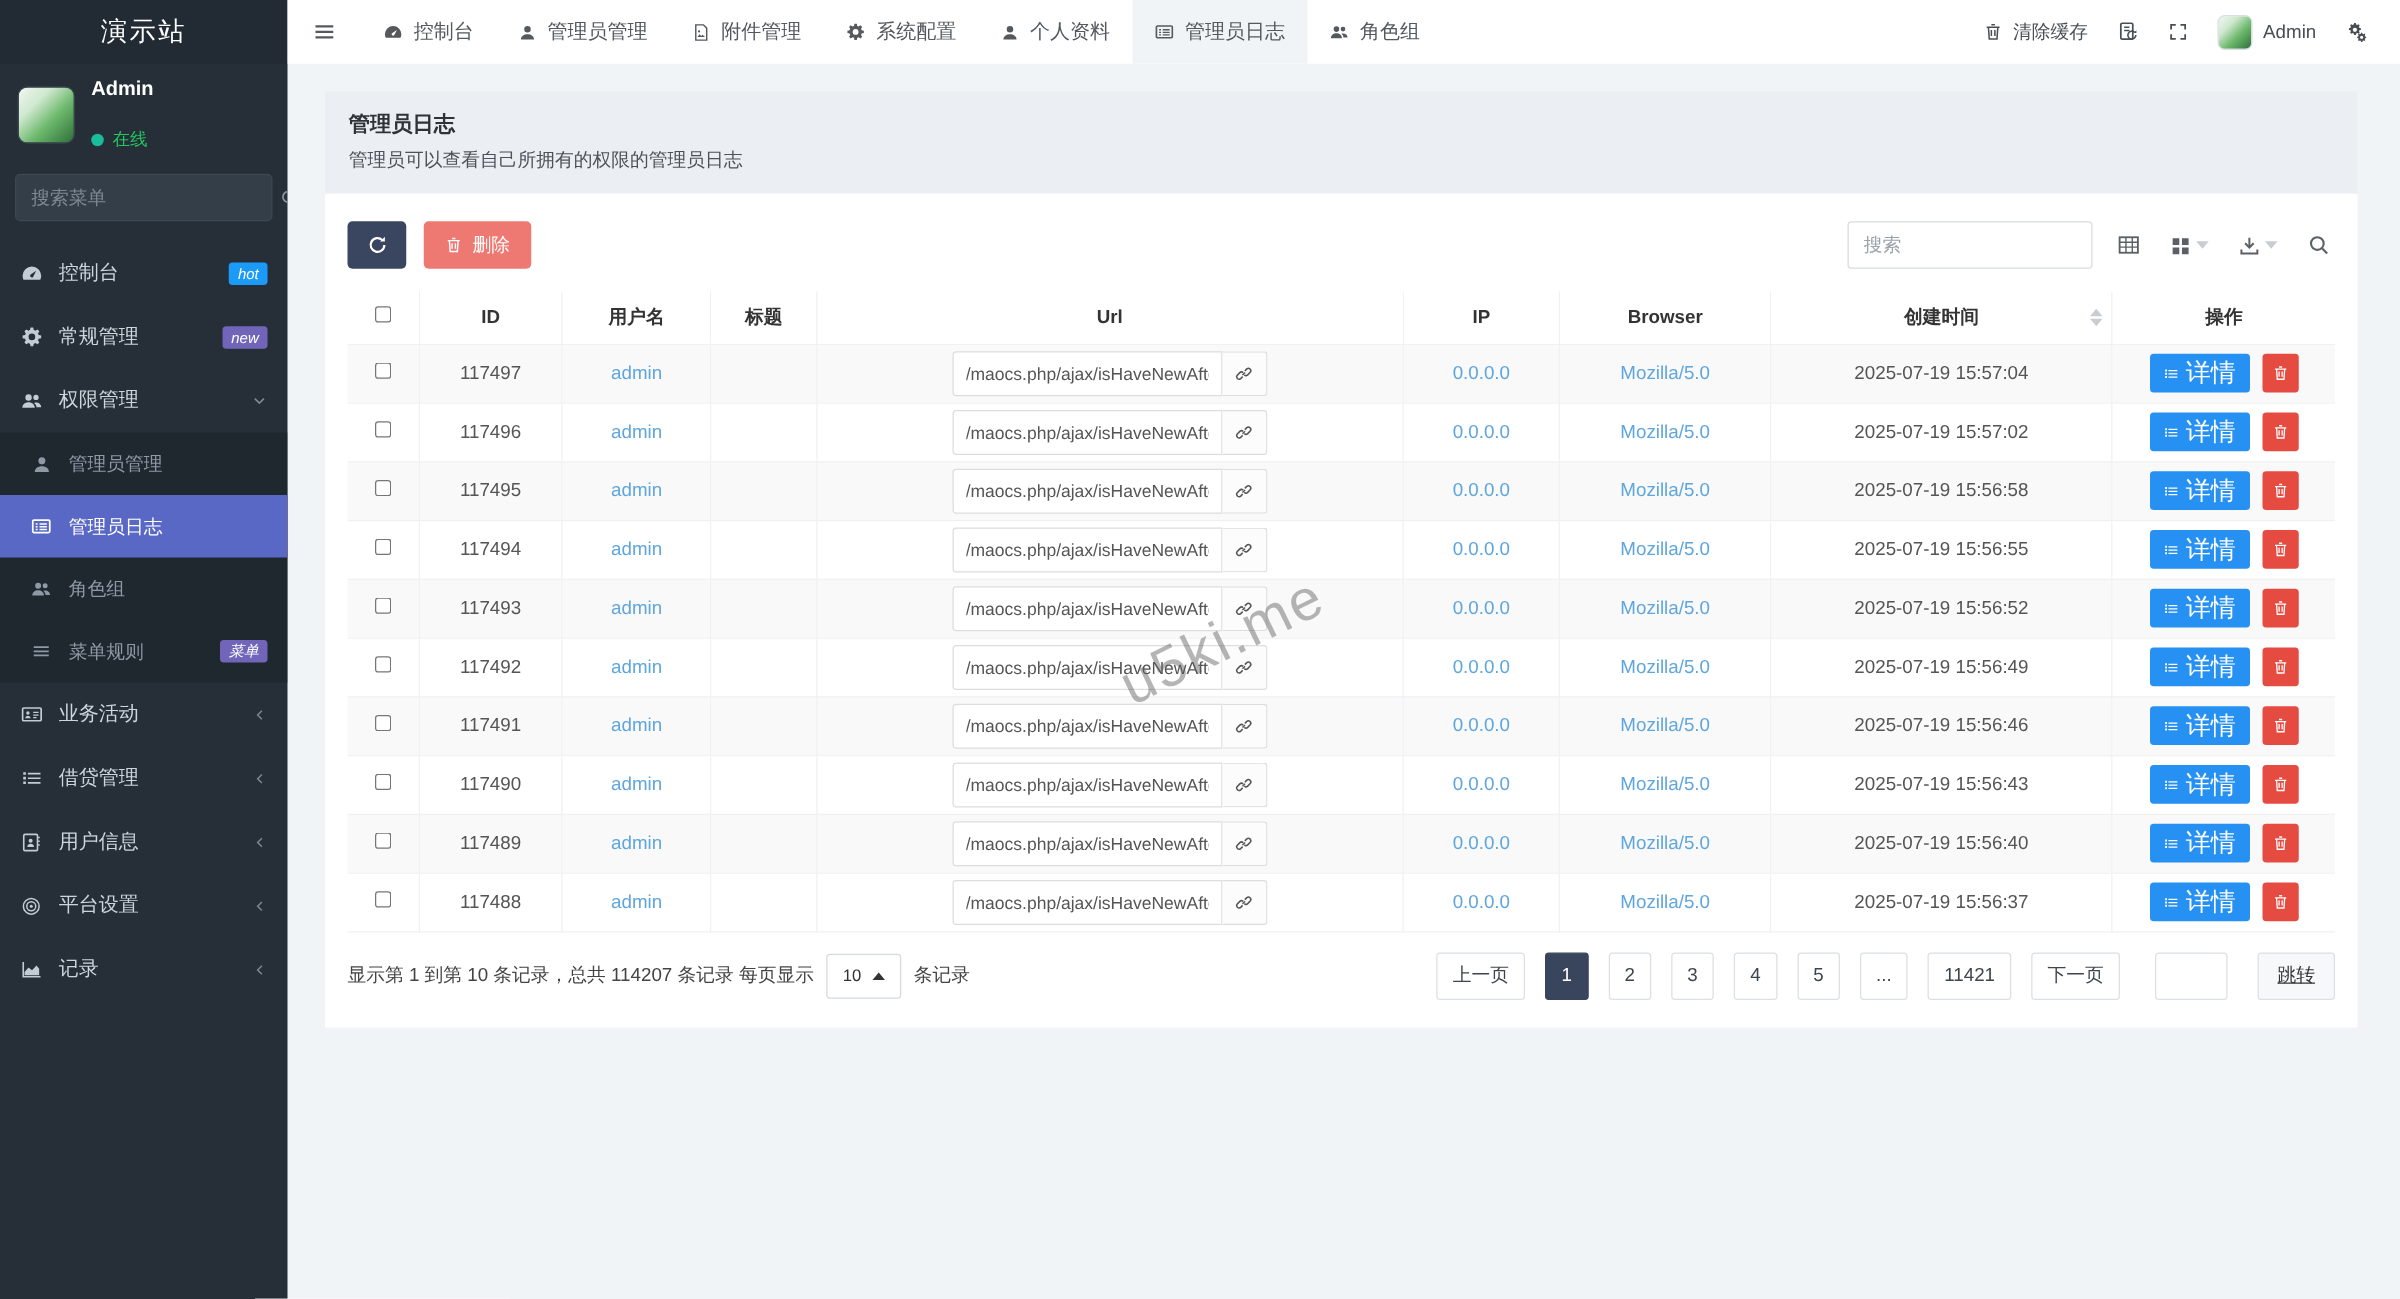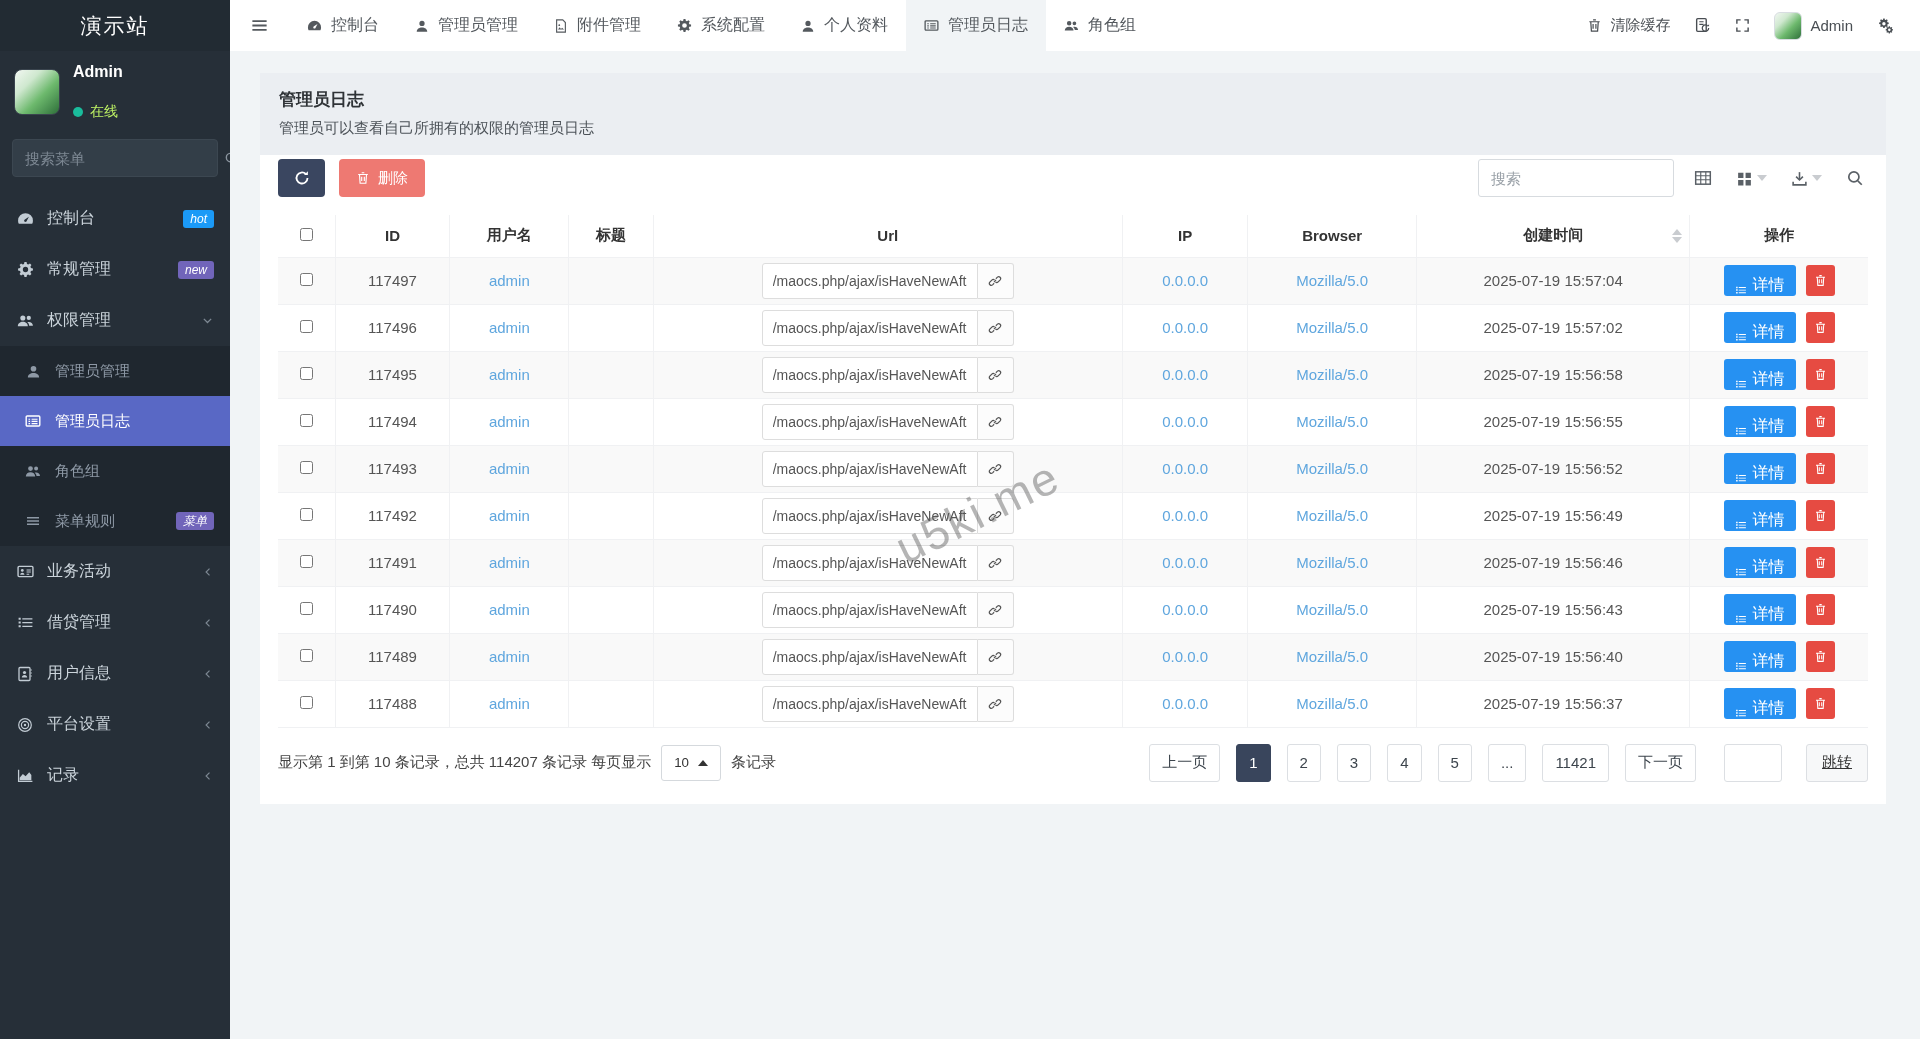--- a/index.html
+++ b/index.html
@@ -11,21 +11,21 @@
   svg { display:block; }
 
   .app { display:flex; width:1920px; height:1039px; }
 
   
   .sidebar { width:230px; min-width:230px; height:1039px; background:#262f38; overflow:hidden; }
   .logo { height:51px; line-height:51px; text-align:center; color:#fff; font-size:21px; letter-spacing:2px; background:#222b33; }
   .user-panel { display:flex; align-items:center; gap:13px; padding:12px 14px 10px; }
   .avatar { width:46px; height:46px; border-radius:8px; background:linear-gradient(135deg,#f2f7f2 0%,#cfe8cf 30%,#6db96d 60%,#2e6f3a 100%); border:1px solid #3a444e; }
   .user-name { color:#fff; font-size:16px; font-weight:bold; }
-  .user-status { display:flex; align-items:center; gap:7px; color:#bef264; font-size:14px; margin-top:22px; }
+  .user-status { display:flex; align-items:center; gap:7px; color:#22c55e; font-size:14px; margin-top:22px; }
   .dot { width:10px; height:10px; border-radius:50%; background:#1abc9c; }
   .menu-search { margin:8px 12px 16px; background:#333e48; border:1px solid #3c4751; border-radius:4px; height:38px; display:flex; align-items:center; padding:0 12px; }
   .menu-search input { flex:1; background:transparent; border:none; color:#c2ccd4; font-size:15px; }
   .menu-search input::placeholder { color:#7d8893; }
   .menu-search .sic { color:#8a949e; }
 
   .menu { display:block; }
   .m-item { display:flex; align-items:center; gap:13px; height:51px; padding:0 16px; color:#ccd5dc; font-size:16px; }
   .m-item .mic { color:#c2ccd4; width:18px; display:flex; justify-content:center; }
   .submenu { background:#1f272f; }
@@ -46,21 +46,21 @@
   .tab .tic { color:#54595e; }
   .tab.active { background:#f1f4f6; }
   .nav-right { margin-left:auto; display:flex; align-items:center; gap:24px; padding-right:26px; color:#494e53; font-size:15px; }
   .nav-right .nr-item { display:flex; align-items:center; gap:8px; color:#494e53; }
   .avatar-sm { width:28px; height:28px; border-radius:6px; background:linear-gradient(135deg,#f2f7f2 0%,#cfe8cf 30%,#6db96d 60%,#2e6f3a 100%); border:1px solid #d8dde1; }
 
   .content { padding:22px 34px 0 30px; }
   .panel-heading { background:#ebeef2; padding:15px 19px 17px; }
   .panel-title { font-size:17px; font-weight:bold; color:#2f3337; }
   .panel-subtitle { font-size:15px; color:#4c5258; margin-top:8px; }
-  .panel-body { background:#fff; padding:4px 18px 22px; position:relative; }
+  .panel-body { background:#fff; padding:22px 18px 22px; position:relative; }
 
   
   .toolbar { display:flex; align-items:center; }
   .btn-refresh { width:47px; height:38px; background:#3a4660; border-radius:4px; color:#fff; display:flex; align-items:center; justify-content:center; }
   .btn-del { margin-left:14px; height:38px; padding:0 17px; background:#ee7972; border-radius:4px; color:#fff; font-size:15px; display:flex; align-items:center; gap:8px; }
   .toolbar-right { margin-left:auto; display:flex; align-items:center; gap:16px; }
   .tb-search { width:196px; height:38px; border:1px solid #d7dbdf; border-radius:3px; padding:0 12px; font-size:15px; color:#555; background:#fff; }
   .tb-search::placeholder { color:#9aa1a8; }
   .tool-ic { display:flex; align-items:center; gap:4px; color:#5a6066; padding:4px; }
 
@@ -72,21 +72,21 @@
   th:last-child, td:last-child { border-right:none; }
   td { height:47px; font-size:15px; color:#555; padding:2px 6px; }
   tbody tr:nth-child(odd) td { background:#f9f9f9; }
   .lnk { color:#5fa6de; }
   .sort { position:absolute; right:7px; top:50%; transform:translateY(-50%); display:flex; flex-direction:column; gap:2px; }
   .car-up { width:0; height:0; border-left:5px solid transparent; border-right:5px solid transparent; border-bottom:6px solid #c9ccd0; }
   .car-dn { width:0; height:0; border-left:5px solid transparent; border-right:5px solid transparent; border-top:6px solid #c9ccd0; }
   .url-group { display:inline-flex; align-items:center; }
   .url-input { width:216px; height:36px; border:1px solid #ddd; border-radius:3px 0 0 3px; padding:0 10px; font-size:14px; color:#555; background:#fff; }
   .url-btn { width:36px; height:36px; border:1px solid #ddd; border-left:none; border-radius:0 3px 3px 0; background:#fcfcfc; color:#555; display:flex; align-items:center; justify-content:center; }
-  .btn-detail { display:inline-flex; align-items:flex-end; gap:6px; height:31px; padding:0 11px; background:#2691f2; color:#fff; border-radius:3px; font-size:16px; vertical-align:middle;font-family:Liberation Serif, serif; }
+  .btn-detail { display:inline-flex; align-items:center; gap:6px; height:31px; padding:0 11px; background:#2691f2; color:#fff; border-radius:3px; font-size:20px; vertical-align:middle;font-family:Liberation Serif, serif; }
   .btn-trash { display:inline-flex; align-items:center; justify-content:center; width:29px; height:31px; background:#e64b42; color:#fff; border-radius:3px; margin-left:6px; vertical-align:middle; }
 
   
   .tfoot { display:flex; align-items:center; margin-top:16px; font-size:15px; color:#444; }
   .pagesize { display:inline-flex; align-items:center; gap:9px; border:1px solid #d5d9dd; background:#fff; height:36px; padding:0 12px; margin:0 10px; border-radius:3px; color:#333; }
   .pagesize .car-up2 { width:0; height:0; border-left:5px solid transparent; border-right:5px solid transparent; border-bottom:6px solid #333; }
   .pager { margin-left:auto; display:flex; align-items:center; gap:16px;border-radius:13px; }
   .page { min-width:34px; height:38px; padding:0 12px; border:1px solid #dcdfe3; background:#fff; color:#3d454d; display:flex; align-items:center; justify-content:center; font-size:15px; border-radius:3px; }
   .page.active { background:#39455c; border-color:#39455c; color:#fff; }
   .jump-input { width:58px; height:38px; border:1px solid #dcdfe3; border-radius:3px; margin-left:12px; padding:0 8px; font-size:15px; }

